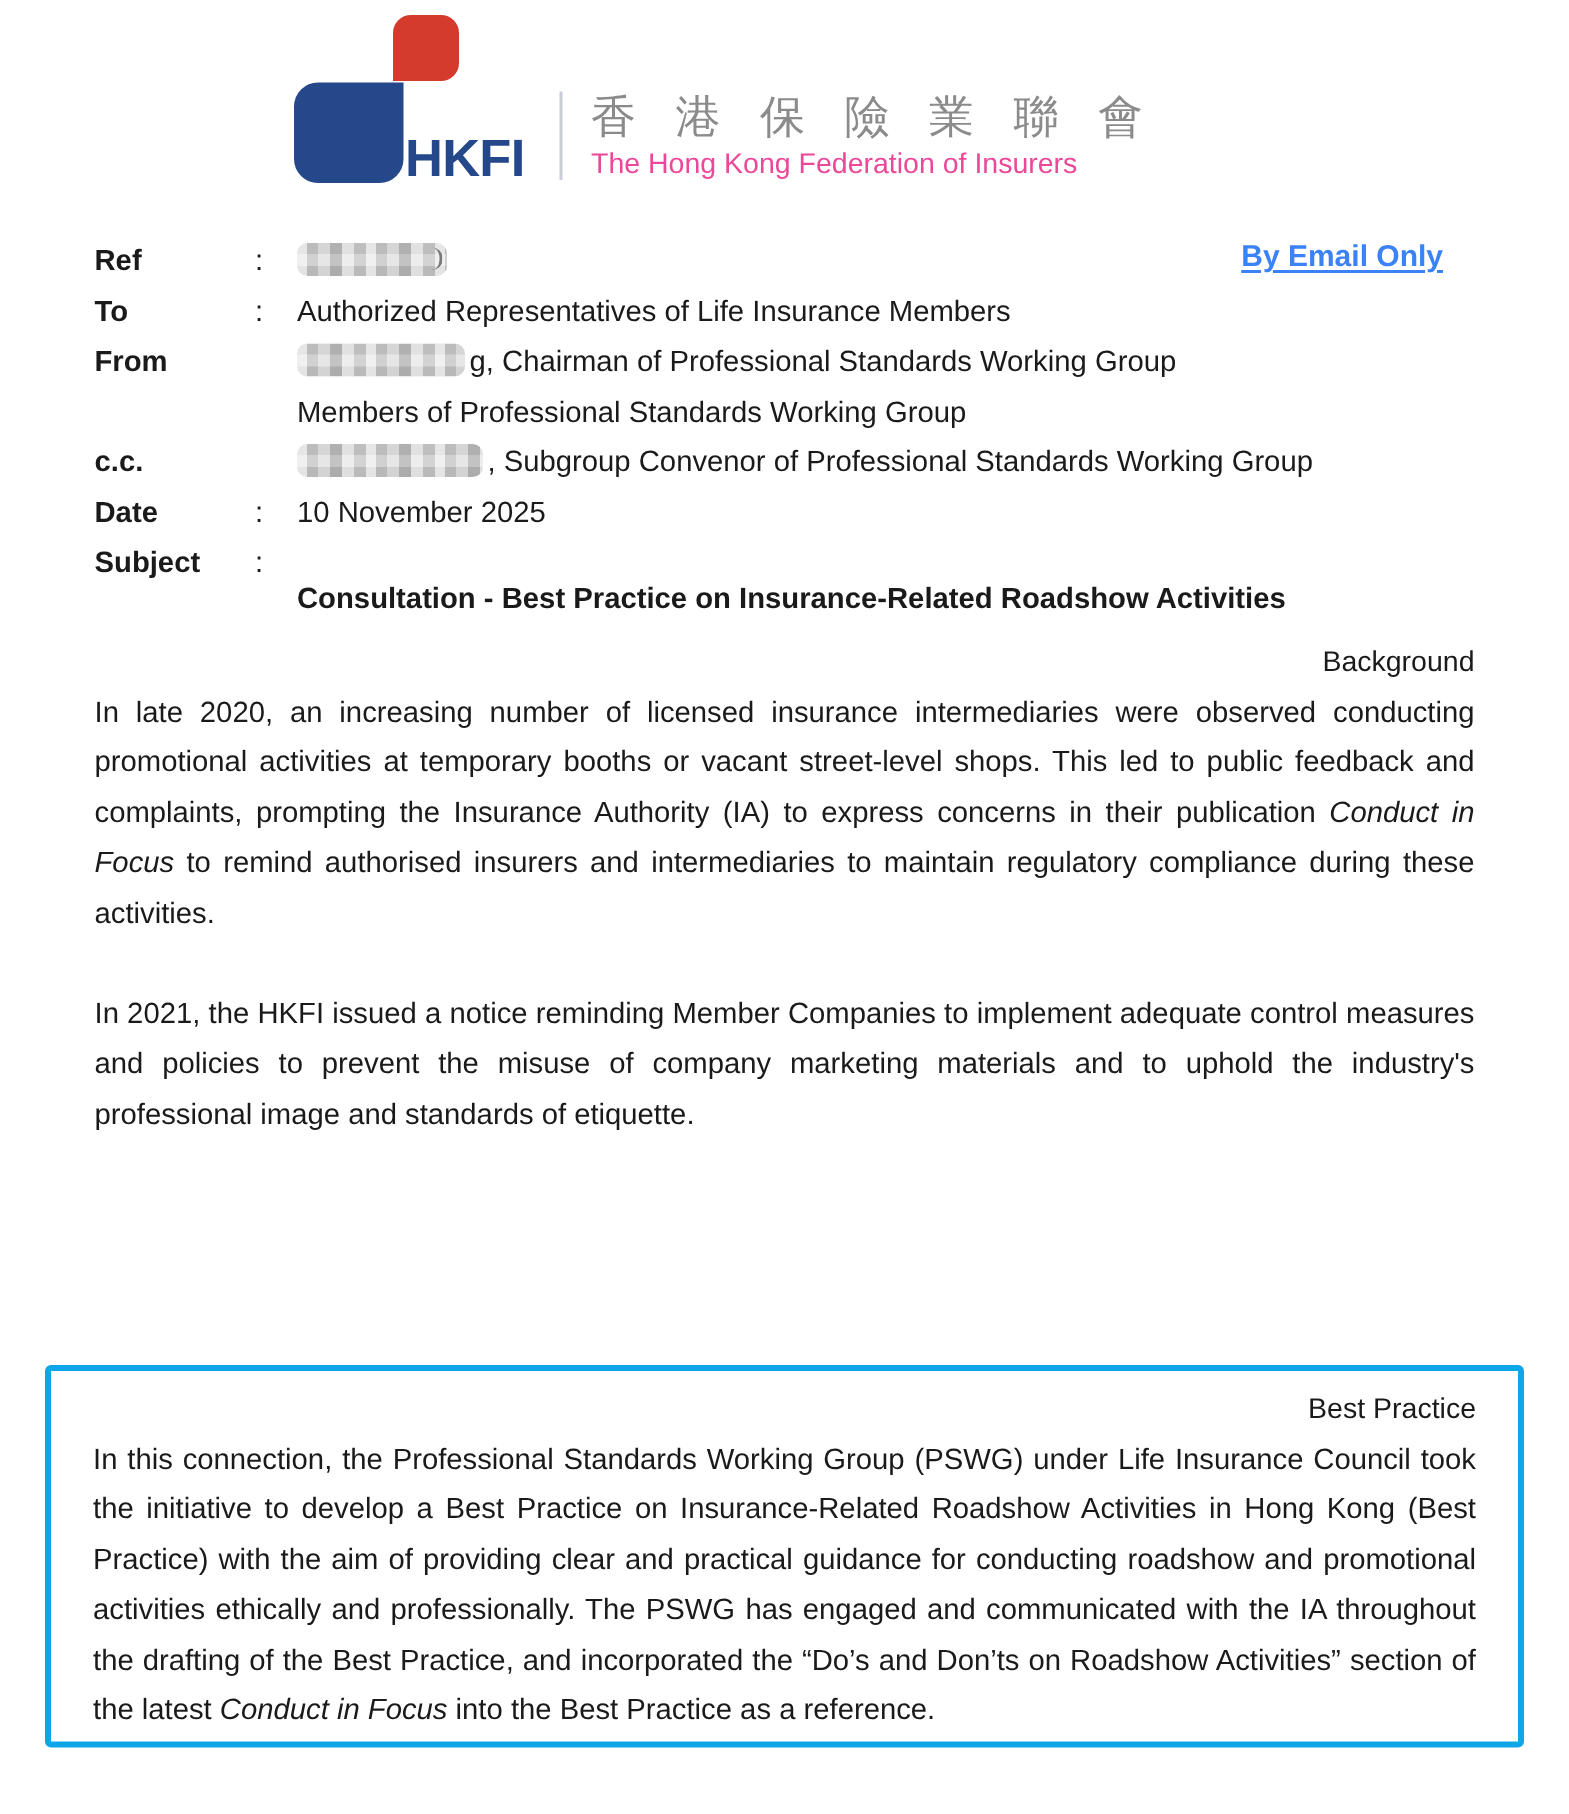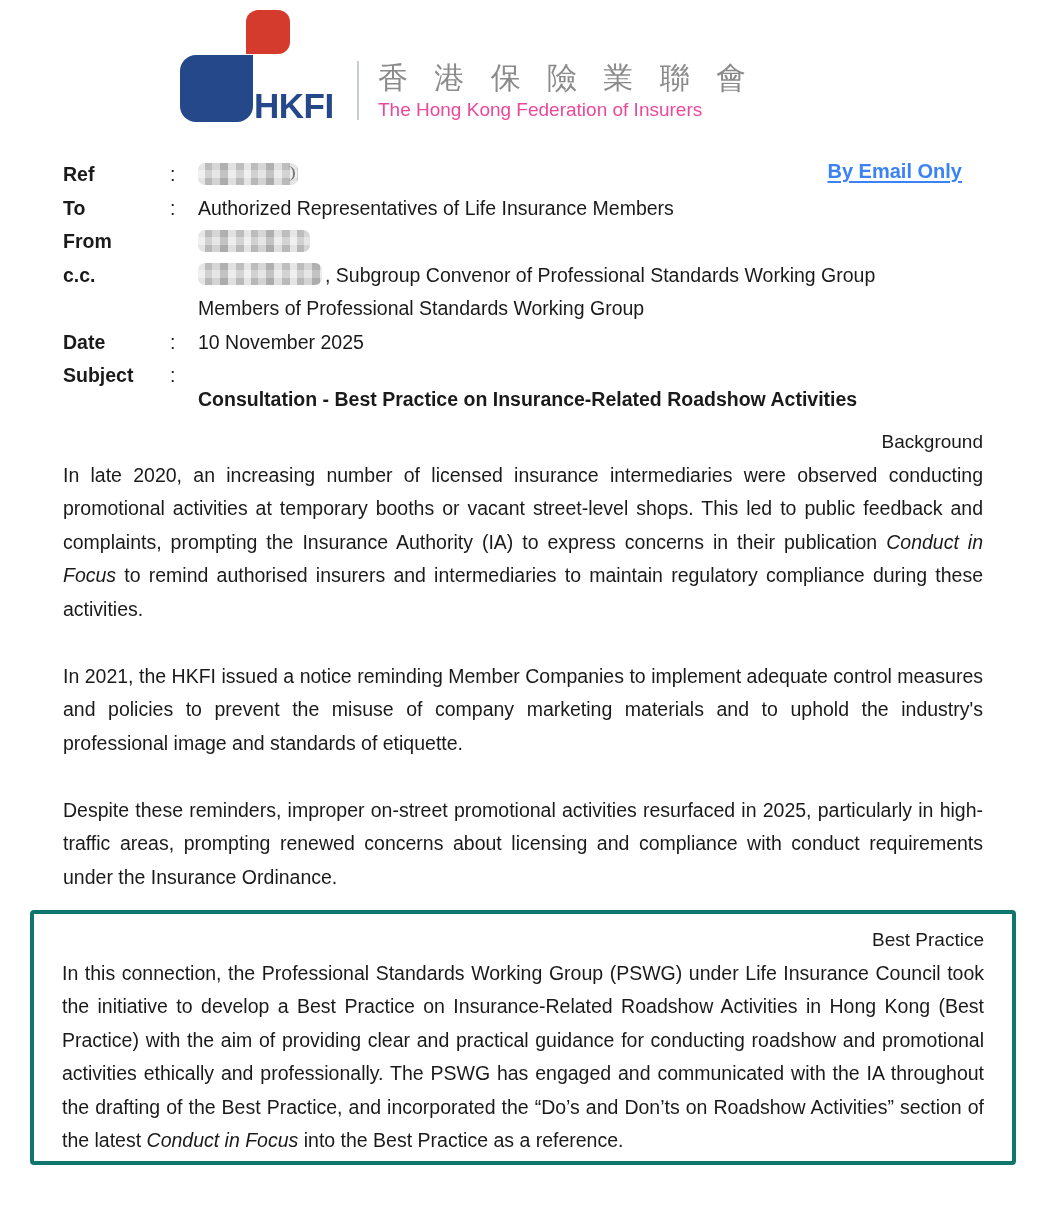--- a/index.html
+++ b/index.html
@@ -4,21 +4,21 @@
 <style>
   html,body{margin:0;padding:0;}
   body{
     width:1046px;height:1209px;background:#ffffff;
     font-family:"Liberation Sans","DejaVu Sans",sans-serif;
     color:#1a1a1a;-webkit-font-smoothing:antialiased;
   }
   .page{position:relative;width:1046px;height:1209px;overflow:hidden;background:#ffffff;}
 
   
-  .logo{position:absolute;left:0;top:0;width:874px;height:145px;text-decoration:underline;}
+  .logo{position:absolute;left:16px;top:0;width:874px;height:145px;text-decoration:underline;}
   .blue-sq{
     position:absolute;left:180px;top:55px;width:73px;height:67px;
     background:#24488a;border-radius:16px 0 16px 16px;
   }
   .red-sq{
     position:absolute;left:246px;top:10px;width:44px;height:44px;
     background:#d43b2d;border-radius:12px 12px 12px 0;
   }
   .hkfi{
     position:absolute;left:254px;top:86px;
@@ -75,21 +75,21 @@
   .sec-head{
     text-underline-offset:3.5px;
     margin:0;font-size:19px;line-height:33.5px;text-align:right;
   }
   .content p, .red-box p{margin:0 0 33.5px 0;}
   .content p:last-child{margin-bottom:0;}
 
   
   .red-box{
     position:absolute;left:30px;right:30px;top:910px;
-    border:4px solid #0f766e;border-radius:4px;
+    border:4px solid #0ea5e9;border-radius:4px;
     padding:9px 28px 3px 28px;
     font-size:19.5px;line-height:33.5px;text-align:justify;
     background:#ffffff;
   }
   .red-box p{margin:0;}
   i{font-style:italic;}
 </style>
 </head>
 <body>
 
@@ -113,49 +113,48 @@
       <span class="val"><span class="redact ref"></span></span>
     </div>
     <div class="meta-row">
       <span class="lab">To</span>
       <span class="col">:</span>
       <span class="val">Authorized Representatives of Life Insurance Members</span>
     </div>
     <div class="meta-row">
       <span class="lab">From</span>
       <span class="col"></span>
-      <span class="val"><span class="redact from"></span></span>
+      <span class="val"><span class="redact from"></span><span>g, Chairman of Professional Standards Working Group</span></span>
+    </div>
+    <div class="meta-row">
+      <span class="lab"></span>
+      <span class="col"></span>
+      <span class="val">Members of Professional Standards Working Group</span>
     </div>
     <div class="meta-row">
       <span class="lab">c.c.</span>
       <span class="col"></span>
       <span class="val"><span class="redact cc"></span><span>, Subgroup Convenor of Professional Standards Working Group</span></span>
-    </div>
-    <div class="meta-row">
-      <span class="lab"></span>
-      <span class="col"></span>
-      <span class="val">Members of Professional Standards Working Group</span>
     </div>
     <div class="meta-row">
       <span class="lab">Date</span>
       <span class="col">:</span>
       <span class="val">10 November 2025</span>
     </div>
     <div class="meta-row subject">
       <span class="lab">Subject</span>
       <span class="col">:</span>
       <span class="val">Consultation - Best Practice on Insurance-Related Roadshow Activities</span>
     </div>
   </div>
 
   <div class="content">
     <div class="sec-head">Background</div>
     <p><span>In late 2020, an increasing number of licensed insurance intermediaries were observed conducting promotional activities at temporary booths or vacant street-level shops. This led to public feedback and complaints, prompting the Insurance Authority (IA) to express concerns in their publication </span><i>Conduct in Focus</i><span> to remind authorised insurers and intermediaries to maintain regulatory compliance during these activities.</span></p>
     <p>In 2021, the HKFI issued a notice reminding Member Companies to implement adequate control measures and policies to prevent the misuse of company marketing materials and to uphold the industry's professional image and standards of etiquette.</p>
-    <p>Despite these reminders, improper on-street promotional activities resurfaced in 2025, particularly in high-traffic areas, prompting renewed concerns about licensing and compliance with conduct requirements under the Insurance Ordinance.</p>
   </div>
 
   <div class="red-box">
     <div class="sec-head">Best Practice</div>
     <p><span>In this connection, the Professional Standards Working Group (PSWG) under Life Insurance Council took the initiative to develop a Best Practice on Insurance-Related Roadshow Activities in Hong Kong (Best Practice) with the aim of providing clear and practical guidance for conducting roadshow and promotional activities ethically and professionally.  The PSWG has engaged and communicated with the IA throughout the drafting of the Best Practice, and incorporated the “Do’s and Don’ts on Roadshow Activities” section of the latest </span><i>Conduct in Focus</i><span> into the Best Practice as a reference.</span></p>
   </div>
 
 </div>
 
 </body></html>

